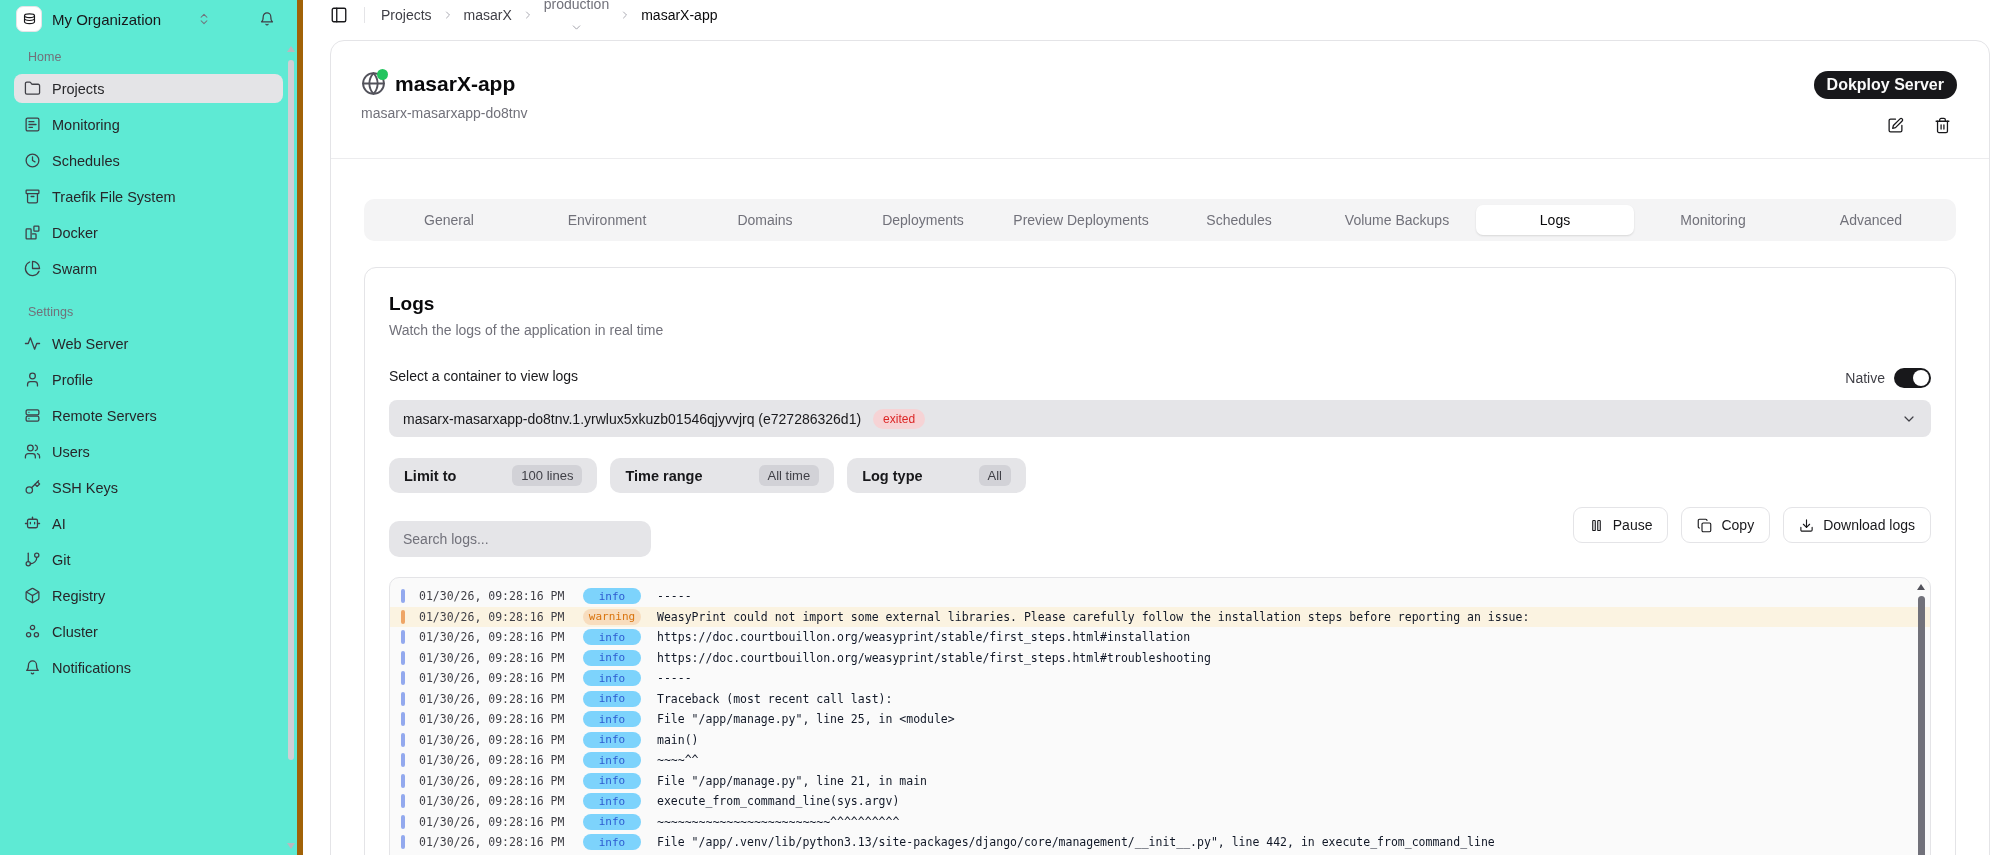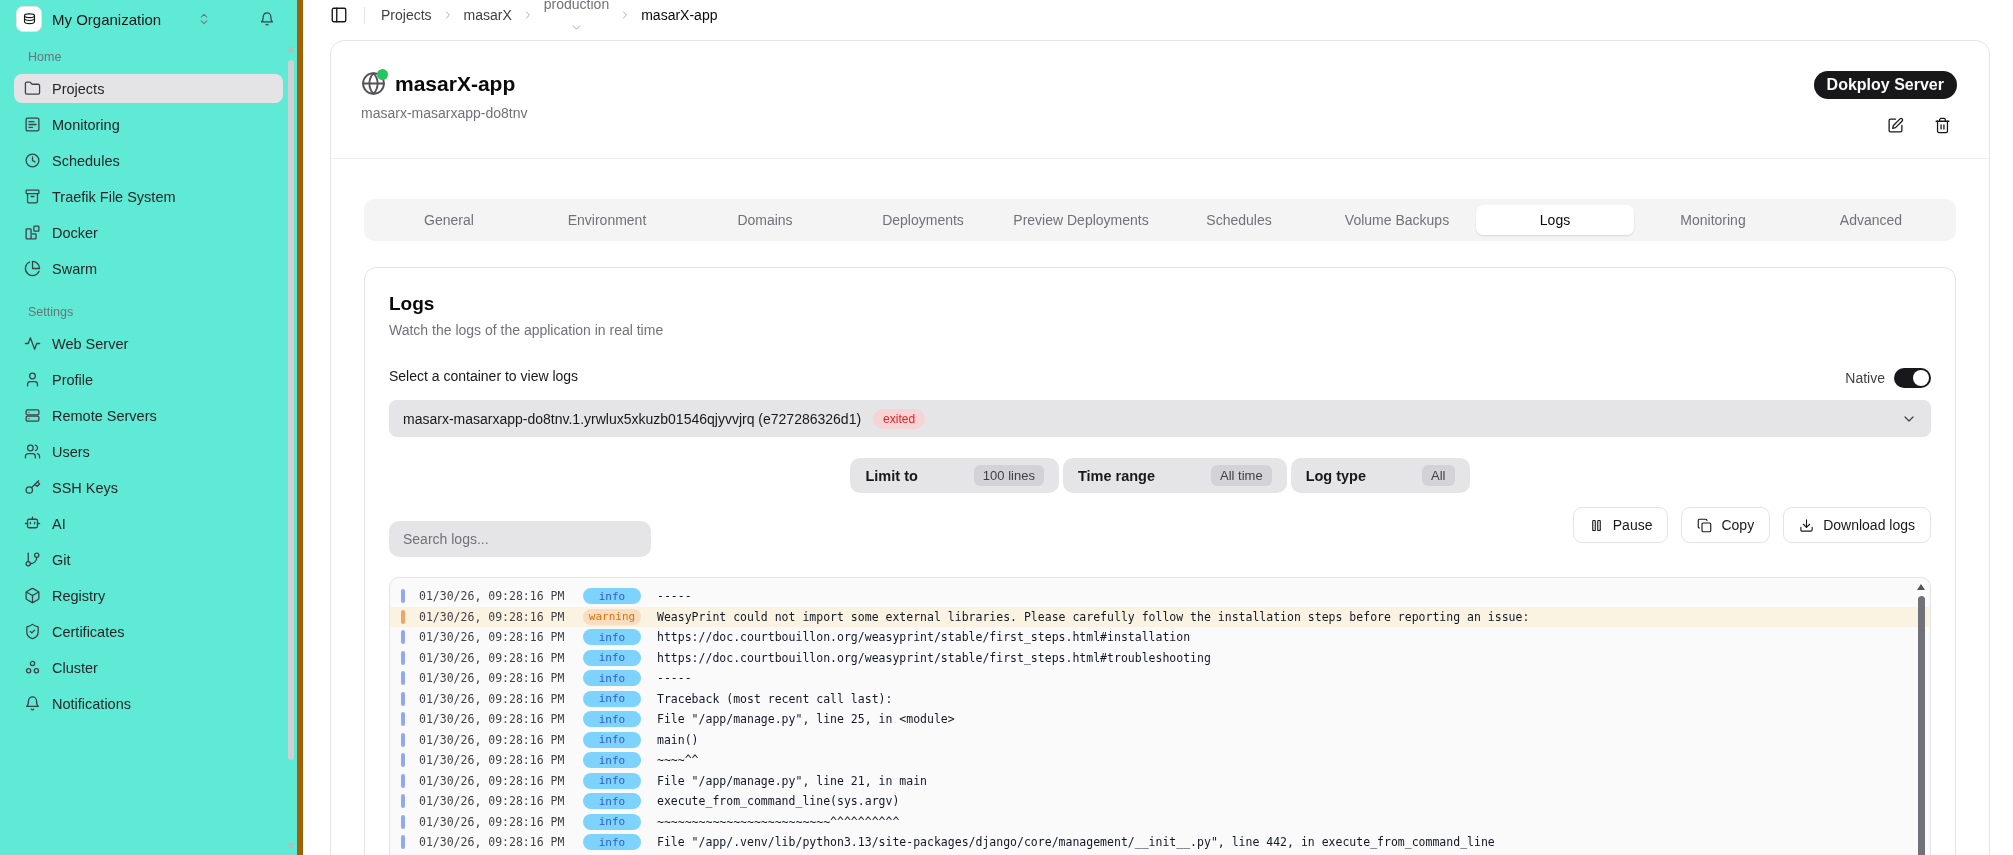--- a/index.html
+++ b/index.html
@@ -74,21 +74,21 @@
   .native-label { font-size:14px; color:#3f3f46; }
   .toggle { width:37px; height:20px; border-radius:999px; background:#18181b; position:relative; cursor:pointer; }
   .toggle .knob { position:absolute; top:2px; right:2px; width:16px; height:16px; border-radius:50%; background:#fff; }
 
   .container-select { margin-top:12px; height:37px; background:#e5e5e8; border-radius:8px;
     display:flex; align-items:center; gap:12px; padding:0 14px; cursor:pointer; }
   .container-select .value { font-size:14px; color:#18181b; }
   .exited-badge { font-size:12px; color:#dc2626; background:#f6d3d5; padding:3px 10px; border-radius:999px; }
   .container-select .chev { margin-left:auto; font-size:16px; color:#3f3f46; display:flex; }
 
-  .filters-row { display:flex; gap:4px; margin-top:21px;justify-content:center; }
+  .filters-row { display:flex; gap:13px; margin-top:21px; }
   .filter-pill { display:flex; align-items:center; gap:15px; background:#e5e5e8; border-radius:10px;
     padding:7px 15px; cursor:pointer; }
   .filter-label { font-size:14.5px; font-weight:600; color:#18181b; }
   .filter-value { font-size:13px; color:#3f3f46; background:#d2d2d7; border-radius:6px; padding:3px 9px;margin-left:41px; }
 
   .search-actions-row { display:flex; align-items:flex-end; justify-content:space-between; margin-top:14px; }
   .search-input { width:262px; height:36px; background:#e5e5e8; border:none; border-radius:10px;
     padding:0 14px; font-size:14px; font-family:"Liberation Sans", sans-serif; color:#18181b; outline:none; }
   .search-input::placeholder { color:#71717a; }
   .actions { display:flex; gap:13px; margin-bottom:14px; }
@@ -272,29 +272,20 @@
         </div>
         <div class="nav-item">
           <span class="svg-icon">
             <svg viewBox="0 0 24 24" fill="none" stroke="currentColor" stroke-width="1.8" stroke-linecap="round" stroke-linejoin="round">
               <path d="M21 8a2 2 0 0 0-1-1.73l-7-4a2 2 0 0 0-2 0l-7 4A2 2 0 0 0 3 8v8a2 2 0 0 0 1 1.73l7 4a2 2 0 0 0 2 0l7-4A2 2 0 0 0 21 16Z"></path>
               <path d="m3.3 7 8.7 5 8.7-5"></path>
               <path d="M12 22V12"></path>
             </svg>
           </span>
           <span class="nav-item-label">Registry</span>
-        </div>
-        <div class="nav-item">
-          <span class="svg-icon">
-            <svg viewBox="0 0 24 24" fill="none" stroke="currentColor" stroke-width="1.8" stroke-linecap="round" stroke-linejoin="round">
-              <path d="M20 13c0 5-3.5 7.5-7.66 8.95a1 1 0 0 1-.67-.01C7.5 20.5 4 18 4 13V6a1 1 0 0 1 1-1c2 0 4.5-1.2 6.24-2.72a1.17 1.17 0 0 1 1.52 0C14.51 3.81 17 5 19 5a1 1 0 0 1 1 1z"></path>
-              <path d="m9 12 2 2 4-4"></path>
-            </svg>
-          </span>
-          <span class="nav-item-label">Certificates</span>
         </div>
         <div class="nav-item">
           <span class="svg-icon">
             <svg viewBox="0 0 24 24" fill="none" stroke="currentColor" stroke-width="1.8" stroke-linecap="round" stroke-linejoin="round">
               <circle cx="12" cy="6.5" r="3"></circle>
               <circle cx="6.5" cy="16.5" r="3"></circle>
               <circle cx="17.5" cy="16.5" r="3"></circle>
             </svg>
           </span>
           <span class="nav-item-label">Cluster</span>

